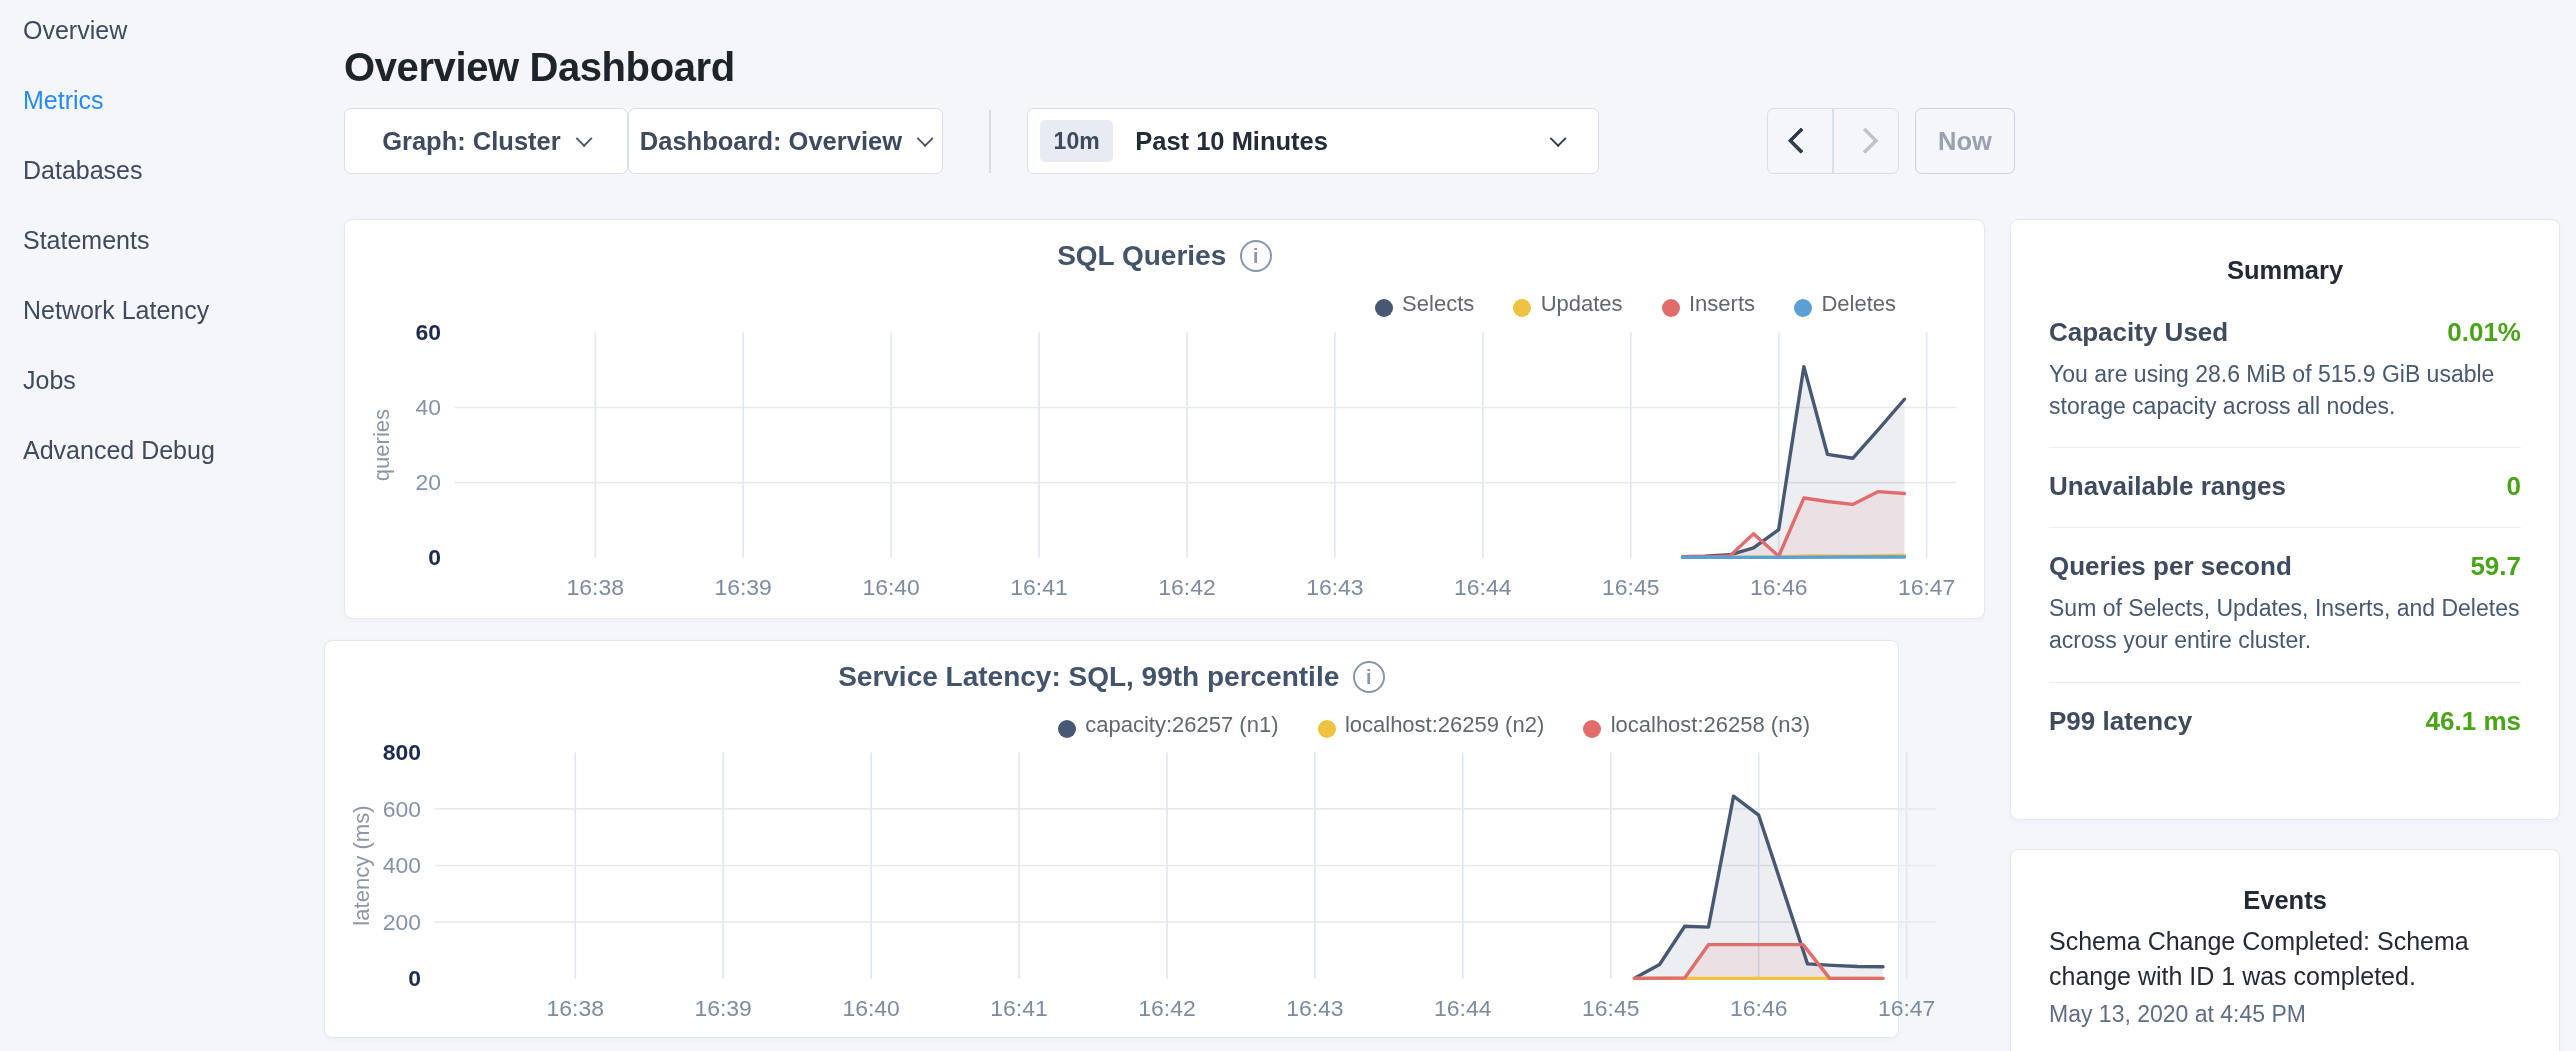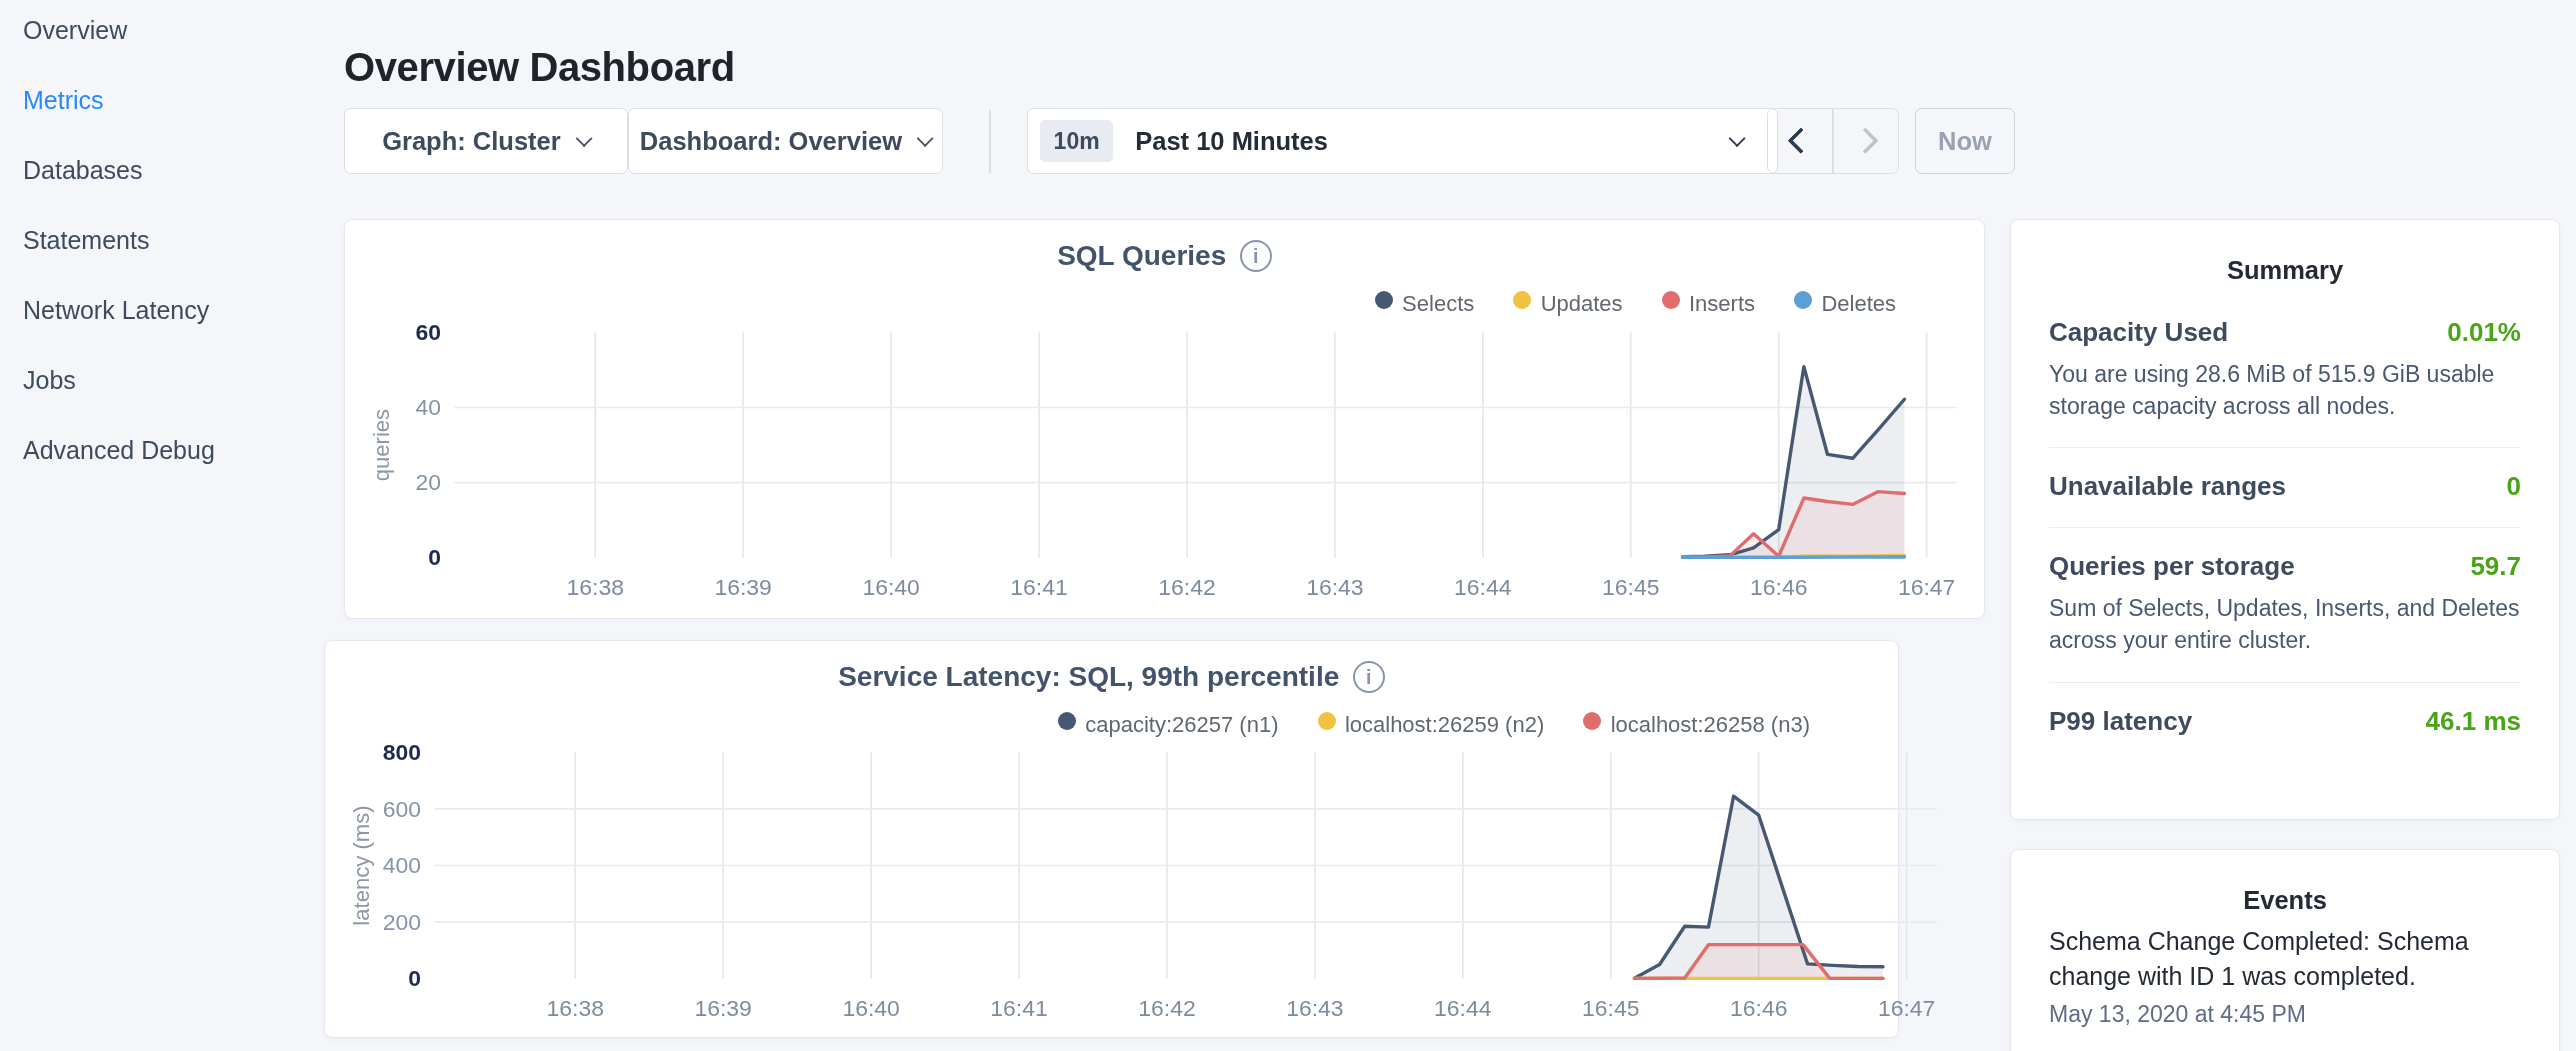--- a/index.html
+++ b/index.html
@@ -22,21 +22,21 @@
   
   .dd-btn{position:absolute;top:108px;height:66px;background:#fff;border:1.7px solid #d9dee7;border-radius:6.8px;
     display:flex;align-items:center;justify-content:center;gap:17px;box-sizing:border-box;cursor:pointer;}
   .dd-btn .dd-label{font-size:25.5px;font-weight:700;color:#3e4a5e;}
   #graph-dd{left:344px;width:284px;}
   #dash-dd{left:628px;width:315px;}
   .chev{display:inline-block;border-style:solid;border-color:#4a5568;border-width:0 2.6px 2.6px 0;width:10.2px;height:10.2px;}
   .chev.down{transform:rotate(45deg) translate(-1.7px,-1.7px);}
   .tb-divider{position:absolute;left:989px;top:110px;width:1.7px;height:63px;background:#d9dde4;}
 
-  .time-box{position:absolute;left:1027px;top:108px;width:751px;height:66px;background:#fff;border:1.7px solid #d9dee7;border-radius:6.8px;
+  .time-box{position:absolute;left:1027px;top:108px;width:572px;height:66px;background:#fff;border:1.7px solid #d9dee7;border-radius:6.8px;
     box-sizing:border-box;display:flex;align-items:center;gap:22px;padding-left:12px;cursor:pointer;}
   .time-badge{background:#e8ebf1;border-radius:5.1px;padding:7.7px 13.6px;font-size:23px;font-weight:700;color:#3e4a5e;}
   .time-label{font-size:25.5px;font-weight:700;color:#242c3a;}
   .time-box .chev{position:absolute;right:34px;border-color:#2f3b4e;}
 
   .pager{position:absolute;left:1767px;top:108px;height:66px;display:flex;}
   .pager-btn{width:67px;height:66px;box-sizing:border-box;border:1.7px solid #d9dee7;background:transparent;
     display:flex;align-items:center;justify-content:center;cursor:pointer;}
   .pager-btn.prev{border-radius:6.8px 0 0 6.8px;}
   .pager-btn.next{border-radius:0 6.8px 6.8px 0;margin-left:-1.7px;}
@@ -49,21 +49,21 @@
   .card{position:absolute;background:#fff;border:1.7px solid #e4e7ec;border-radius:8.5px;box-sizing:border-box;
     box-shadow:0 1.7px 4.3px rgba(60,70,90,.04);}
   #chart-card-0{left:344px;top:219px;width:1641px;height:400px;}
   #chart-card-1{left:324px;top:640px;width:1575px;height:398px;}
 
   .chart-head{position:absolute;top:20.4px;left:0;right:0;display:flex;align-items:center;justify-content:center;gap:13.6px;}
   .chart-title{font-size:28px;font-weight:700;color:#43536b;}
   .info-icon{width:32px;height:32px;border:2.6px solid #8794ab;border-radius:50%;box-sizing:border-box;
     display:flex;align-items:center;justify-content:center;font-size:19.6px;font-weight:700;color:#8794ab;line-height:1;}
   .legend{position:absolute;top:71px;right:88px;display:flex;gap:39px;align-items:center;}
-  .lg-item{display:flex;align-items:flex-start;gap:9.4px;}
+  .lg-item{display:flex;align-items:flex-end;gap:9.4px;}
   .lg-item .dot{width:18px;height:18px;border-radius:50%;display:inline-block;}
   .lg-item span:last-child{font-size:22px;color:#60676f;}
   .chart-svg{position:absolute;left:0;top:0;}
 
   
   #summary-card{left:2010px;top:219px;width:550px;height:601px;padding:24px 38px;}
   .panel-title{text-align:center;font-size:25.5px;font-weight:700;color:#242a35;padding:12px 0 8.5px 0;}
   .sum-row{padding:23px 0 25px 0;border-bottom:1.7px solid #eceef2;}
   .sum-row.last{border-bottom:none;}
   .sum-head{display:flex;align-items:baseline;}
@@ -264,21 +264,21 @@
 
     <div class="sum-row">
       <div class="sum-head">
         <span class="sum-label">Unavailable ranges</span>
         <span class="sum-value">0</span>
       </div>
     </div>
 
     <div class="sum-row">
       <div class="sum-head">
-        <span class="sum-label">Queries per storage</span>
+        <span class="sum-label">Queries per second</span>
         <span class="sum-value">59.7</span>
       </div>
       <div class="sum-desc">Sum of Selects, Updates, Inserts, and Deletes across your entire cluster.</div>
     </div>
 
     <div class="sum-row last">
       <div class="sum-head">
         <span class="sum-label">P99 latency</span>
         <span class="sum-value">46.1 ms</span>
       </div>

